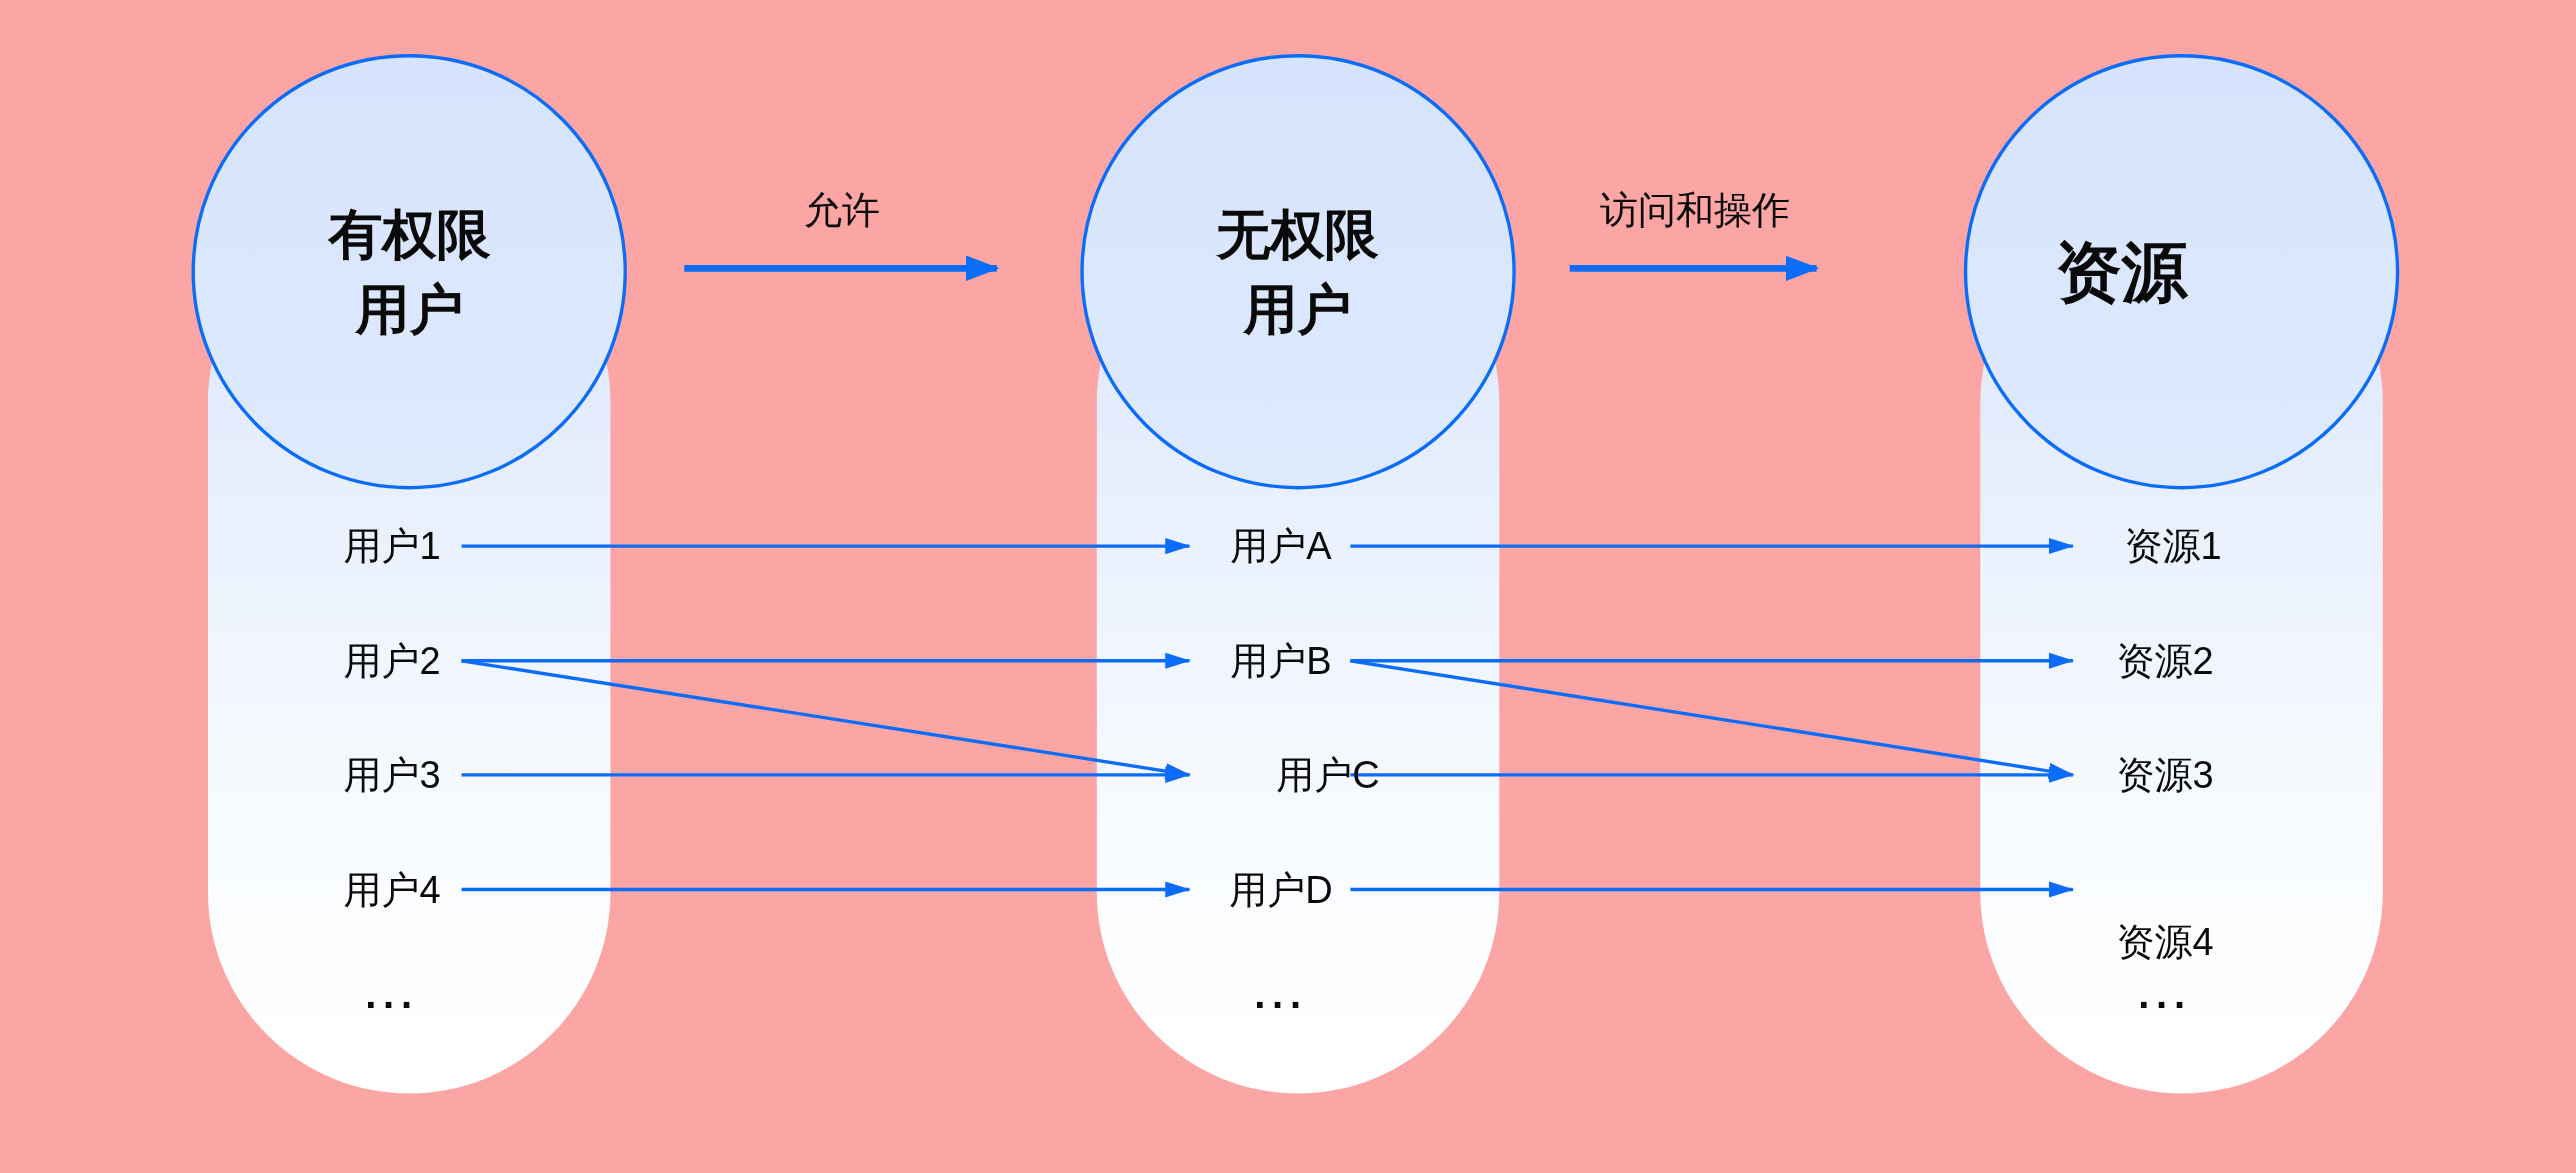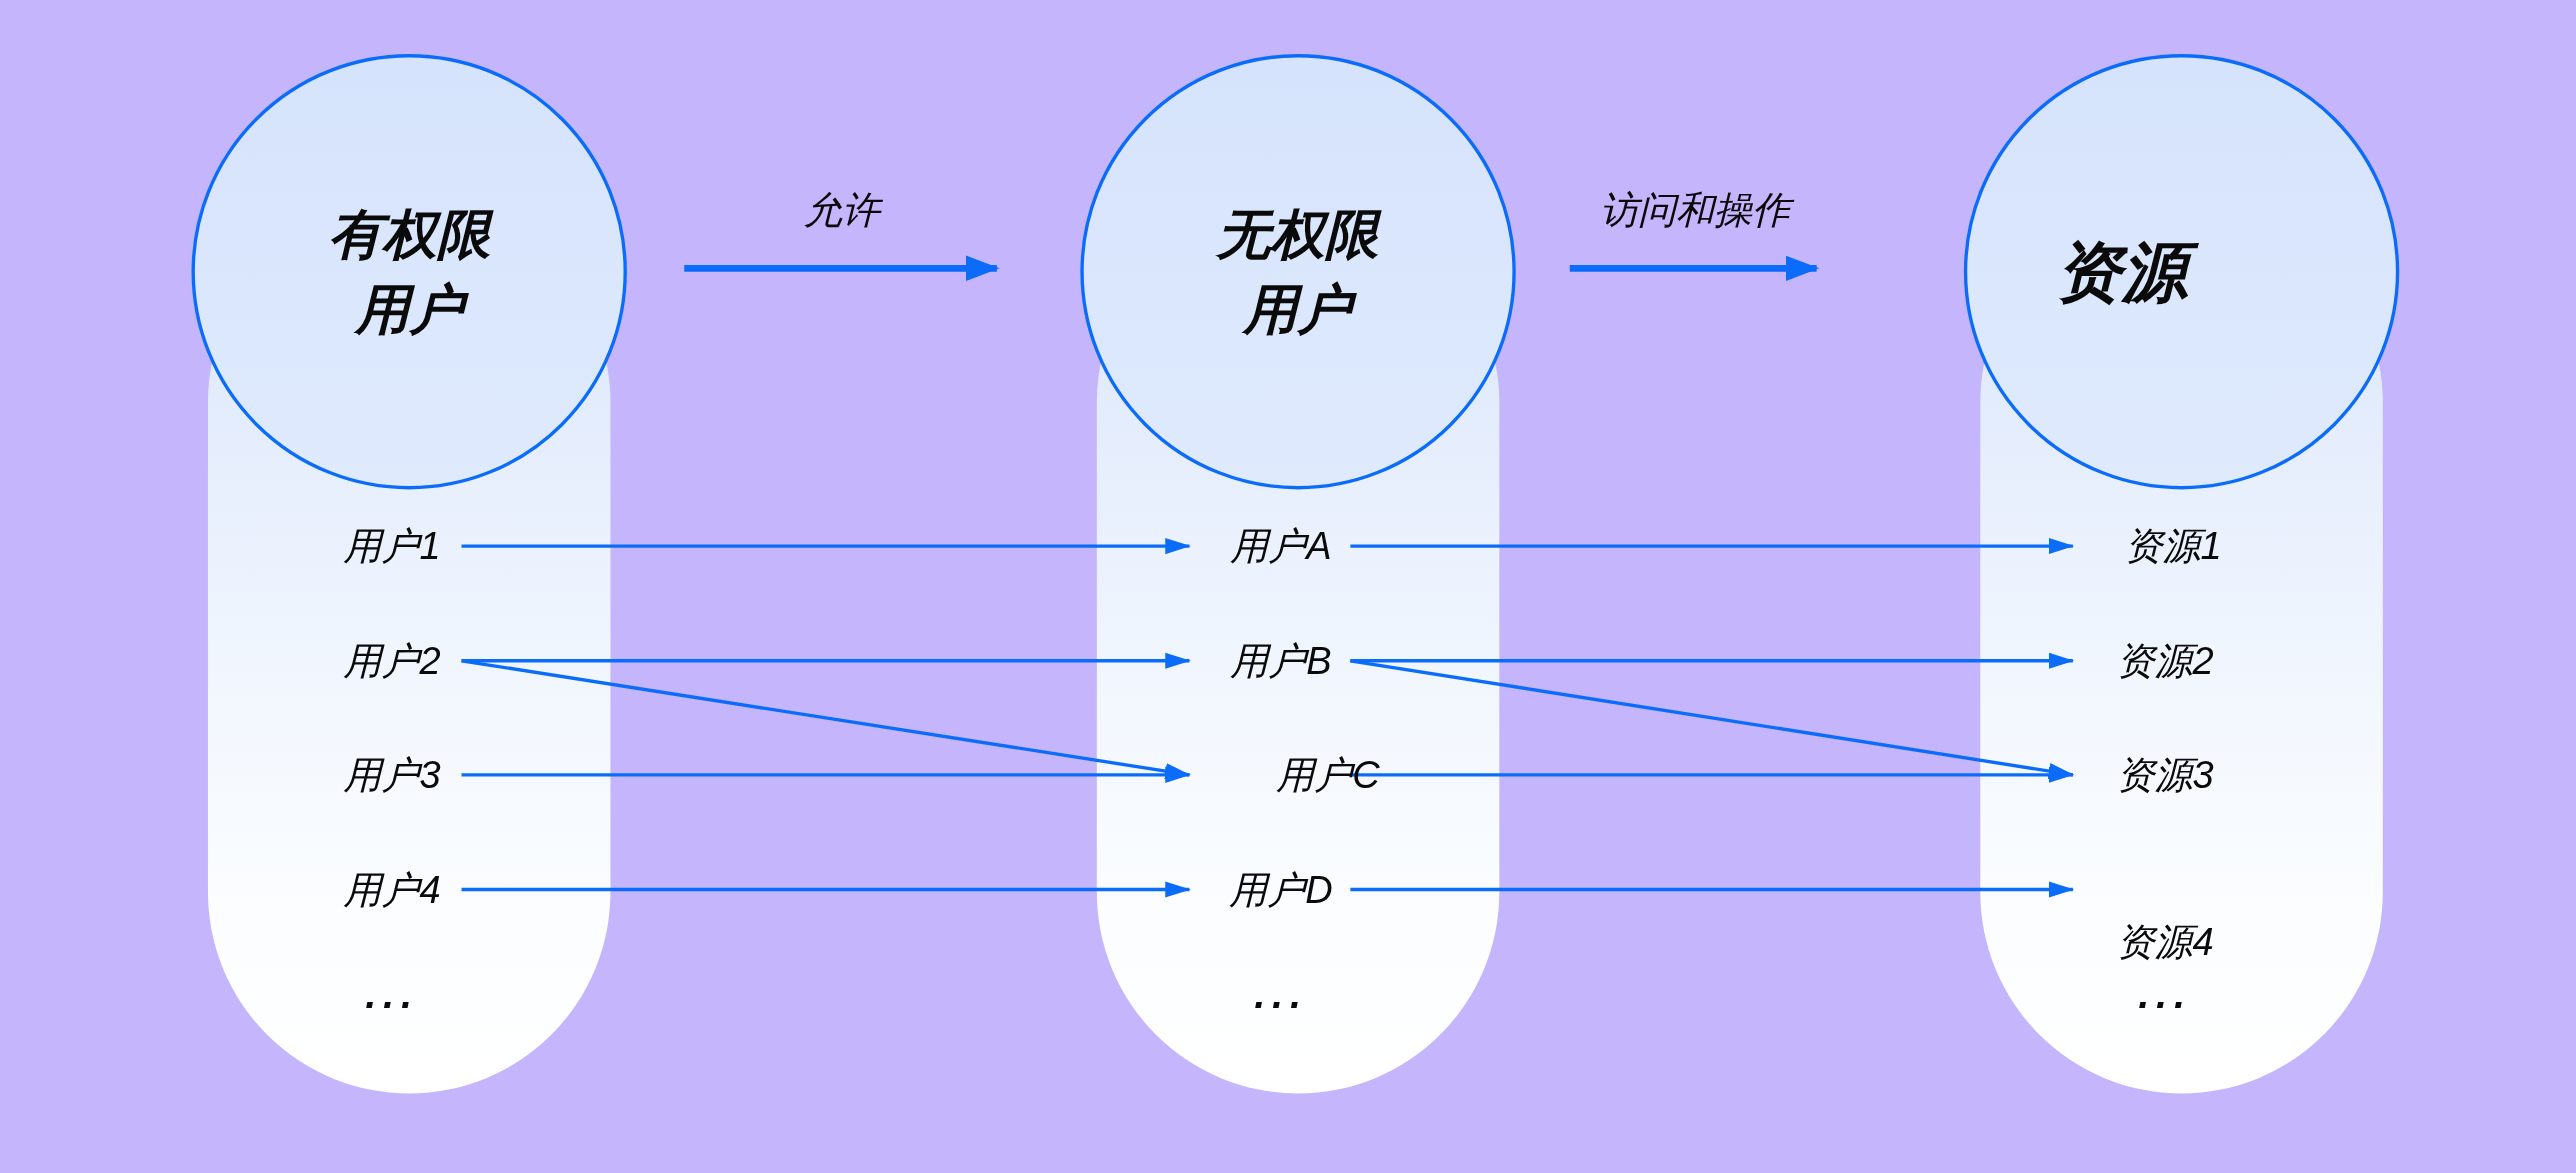--- a/index.html
+++ b/index.html
@@ -1,17 +1,17 @@
 <!DOCTYPE html>
 <html style="font-size:10.7px"><head>
 <meta charset="utf-8">
 <style>
   html,body{margin:0;padding:0;}
   body{width:2576px;height:1174px;background:#ffffff;font-family:"Liberation Sans","DejaVu Sans",sans-serif;}
-  .canvas{position:relative;width:2576px;height:1174px;background:#c4b5fd;overflow:hidden;font-style:italic;}
+  .canvas{position:relative;width:2576px;height:1174px;background:#fca5a5;overflow:hidden;}
   .canvas svg{position:absolute;left:0;top:0;}
   .abs{position:absolute;transform:translate(-50%,-50%);white-space:pre-line;}
   .circle-label{position:absolute;text-align:center;font-weight:700;color:#0a0a0a;white-space:pre-line;}
   .row-label{font-size:38px;color:#0a0a0a;font-weight:400;}
   .more-label{font-size:40px;color:#0a0a0a;font-weight:700;letter-spacing:6.7px;transform:translate(-50%,-80%);}
   .arrow-label{font-size:38px;color:#0a0a0a;font-weight:400;}
 </style>
 </head>
 <body>
 

